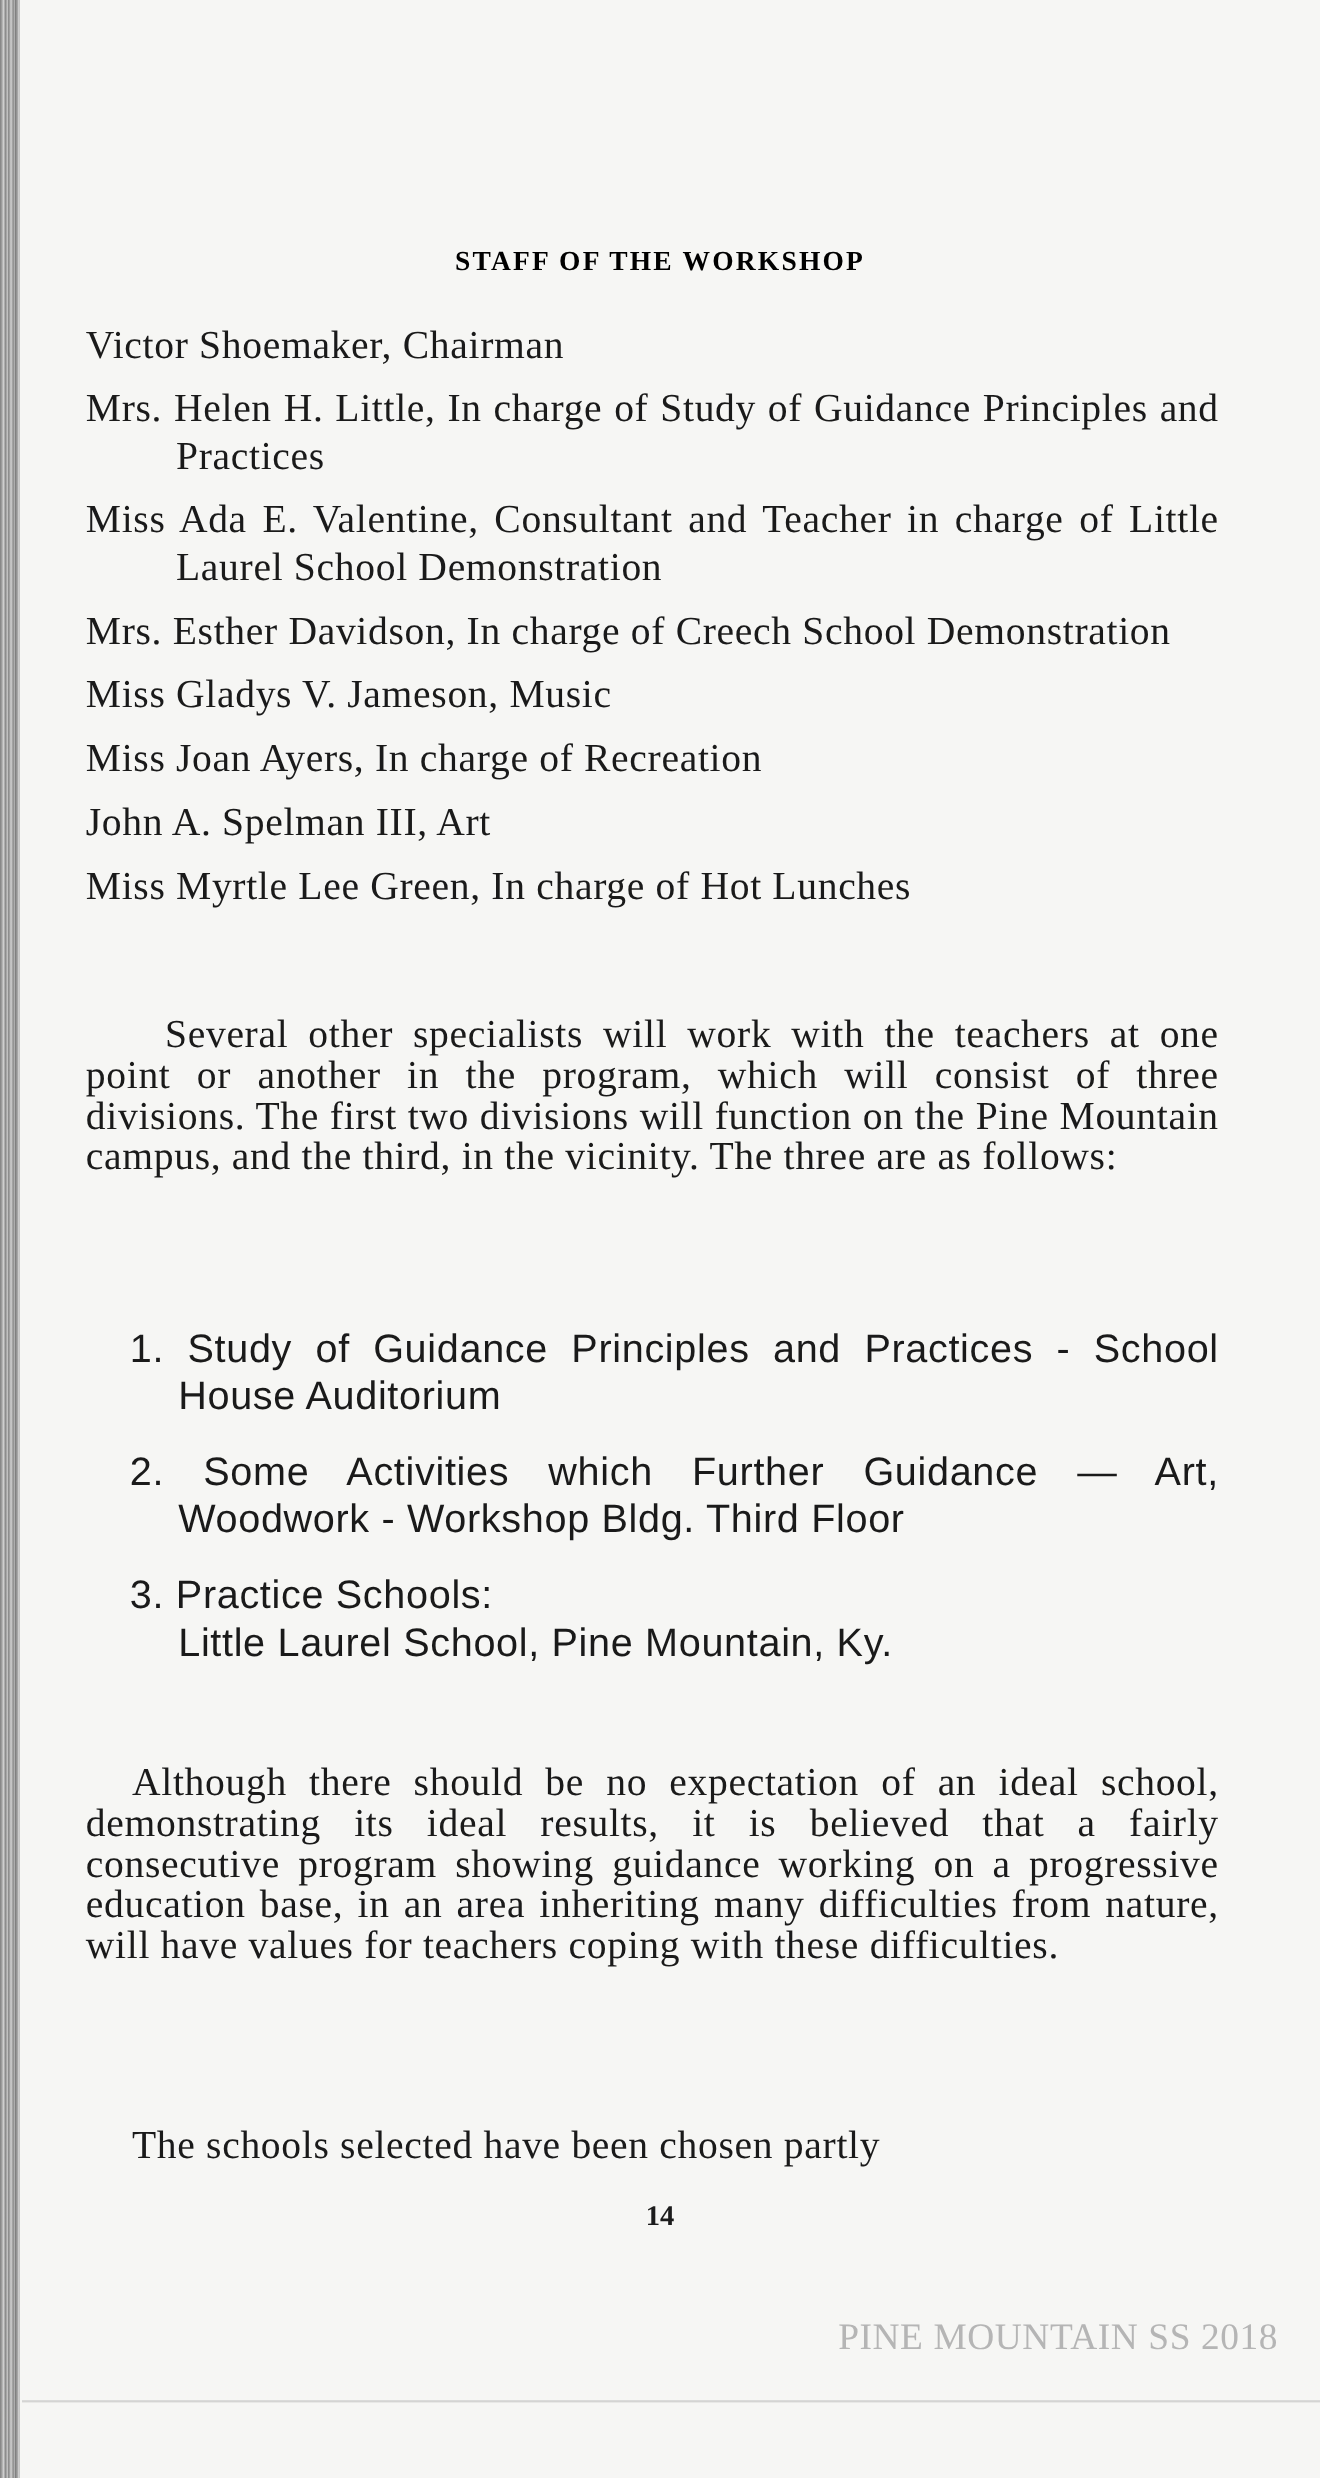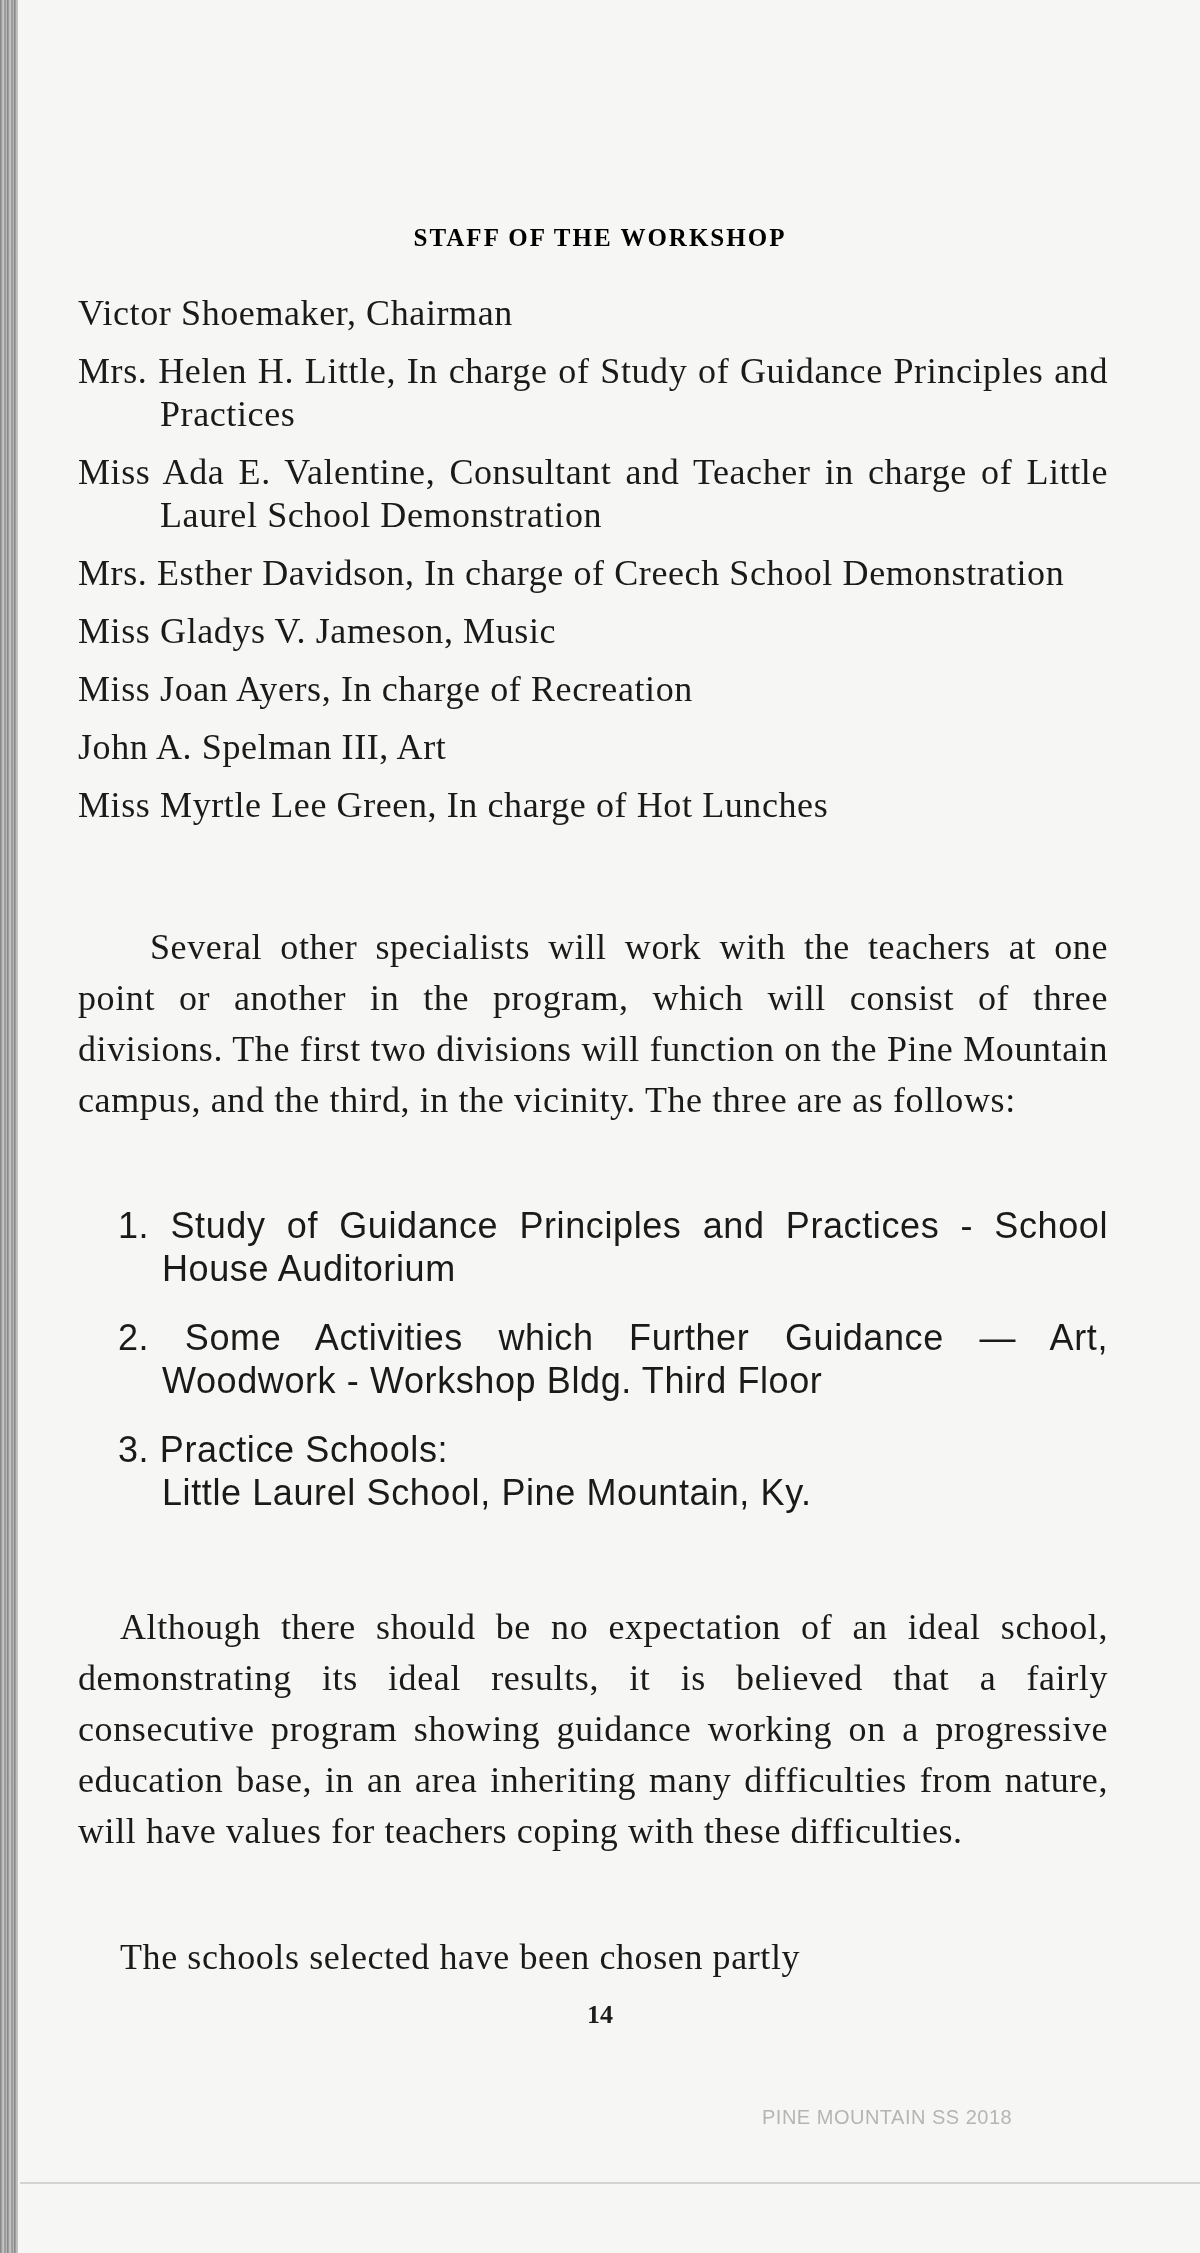--- a/index.html
+++ b/index.html
@@ -26,39 +26,39 @@
   }
   .staff { position: absolute; left: 78px; top: 292px; width: 1030px; }
   .staff-entry {
     font-size: 36px; line-height: 43px; margin-bottom: 15px;
     padding-left: 82px; text-indent: -82px; text-align: justify;
     font-family: "Liberation Serif", serif; letter-spacing: 0.6px;
   }
   .para {
     position: absolute; left: 78px; width: 1030px;
     font-family: "Liberation Serif", serif;
-    font-size: 36px; line-height: 51px; text-align: justify; letter-spacing: 0.6px;
+    font-size: 36px; line-height: 37px; text-align: justify; letter-spacing: 0.6px;
     text-indent: 72px;
   }
   .p1 { top: 922px; }
   .p2 { top: 1602px; text-indent: 42px; }
   .p3 { top: 1932px; text-indent: 42px; }
   .divisions { position: absolute; left: 118px; top: 1204px; width: 990px; }
   .div-item {
     font-family: Liberation Sans, sans-serif; font-size: 36px; line-height: 43px;
     margin-bottom: 26px; padding-left: 44px; text-indent: -44px; text-align: justify; letter-spacing: 0.6px;
   }
   .div-sub { padding-left: 44px; text-indent: 0; }
   .page-number {
     position: absolute; top: 2000px; left: 0; width: 1200px; text-align: center;
     font-family: "Liberation Serif", serif; font-size: 26px; font-weight: bold; color: #1c1c1c;
   }
   .watermark {
     position: absolute; top: 2106px; left: 762px;
-    font-family: Liberation Sans, sans-serif; font-size: 20px; color: #b5b5b5;
+    font-family: Liberation Serif, serif; font-size: 34px; color: #b5b5b5;
     letter-spacing: 0.5px;
   }
 </style>
 </head>
 <body>
 
 <div class="binding"></div>
 <div class="fold-line"></div>
 
 <div class="page">

